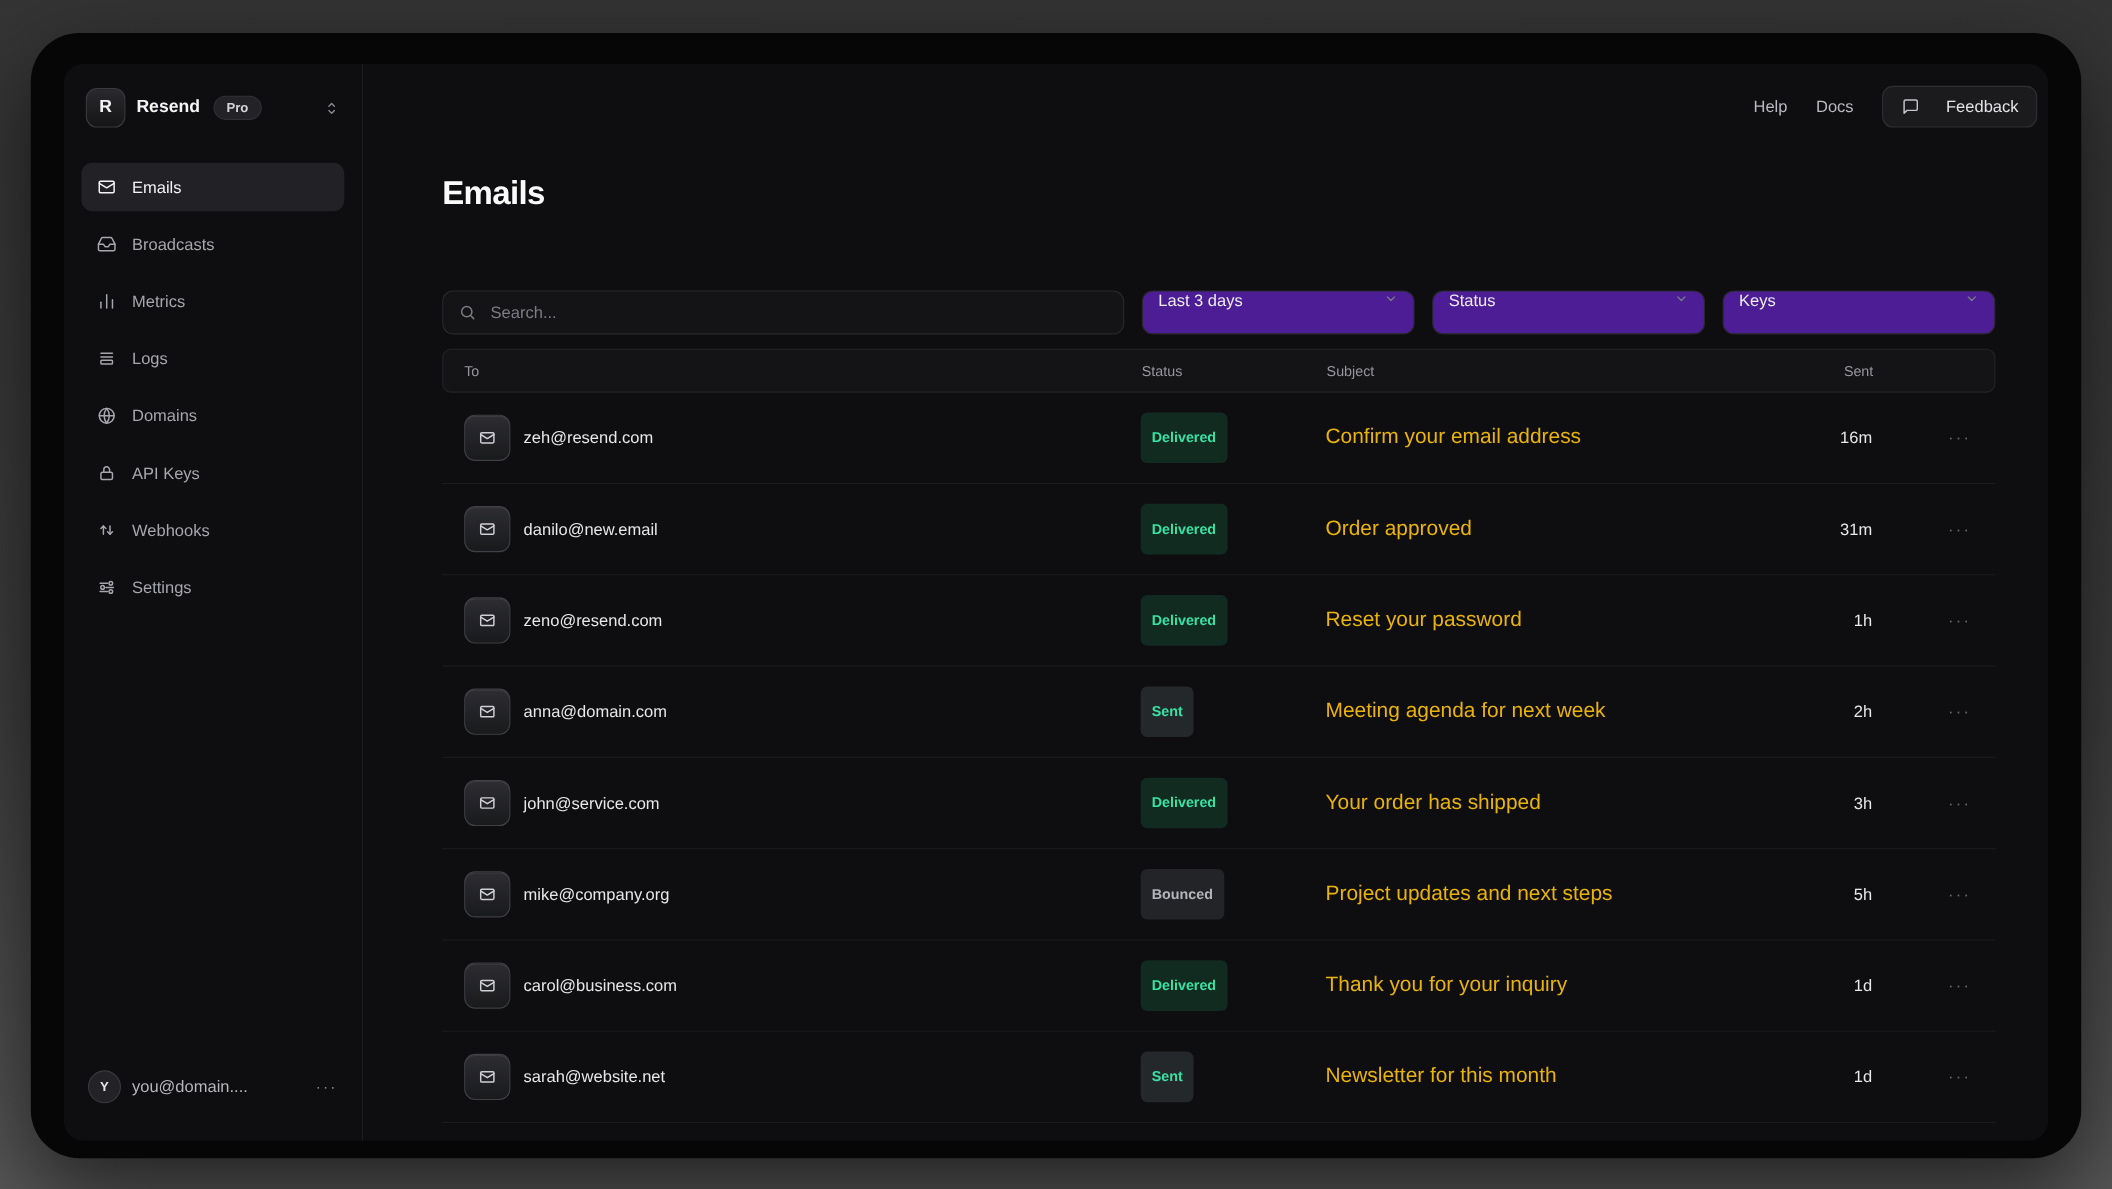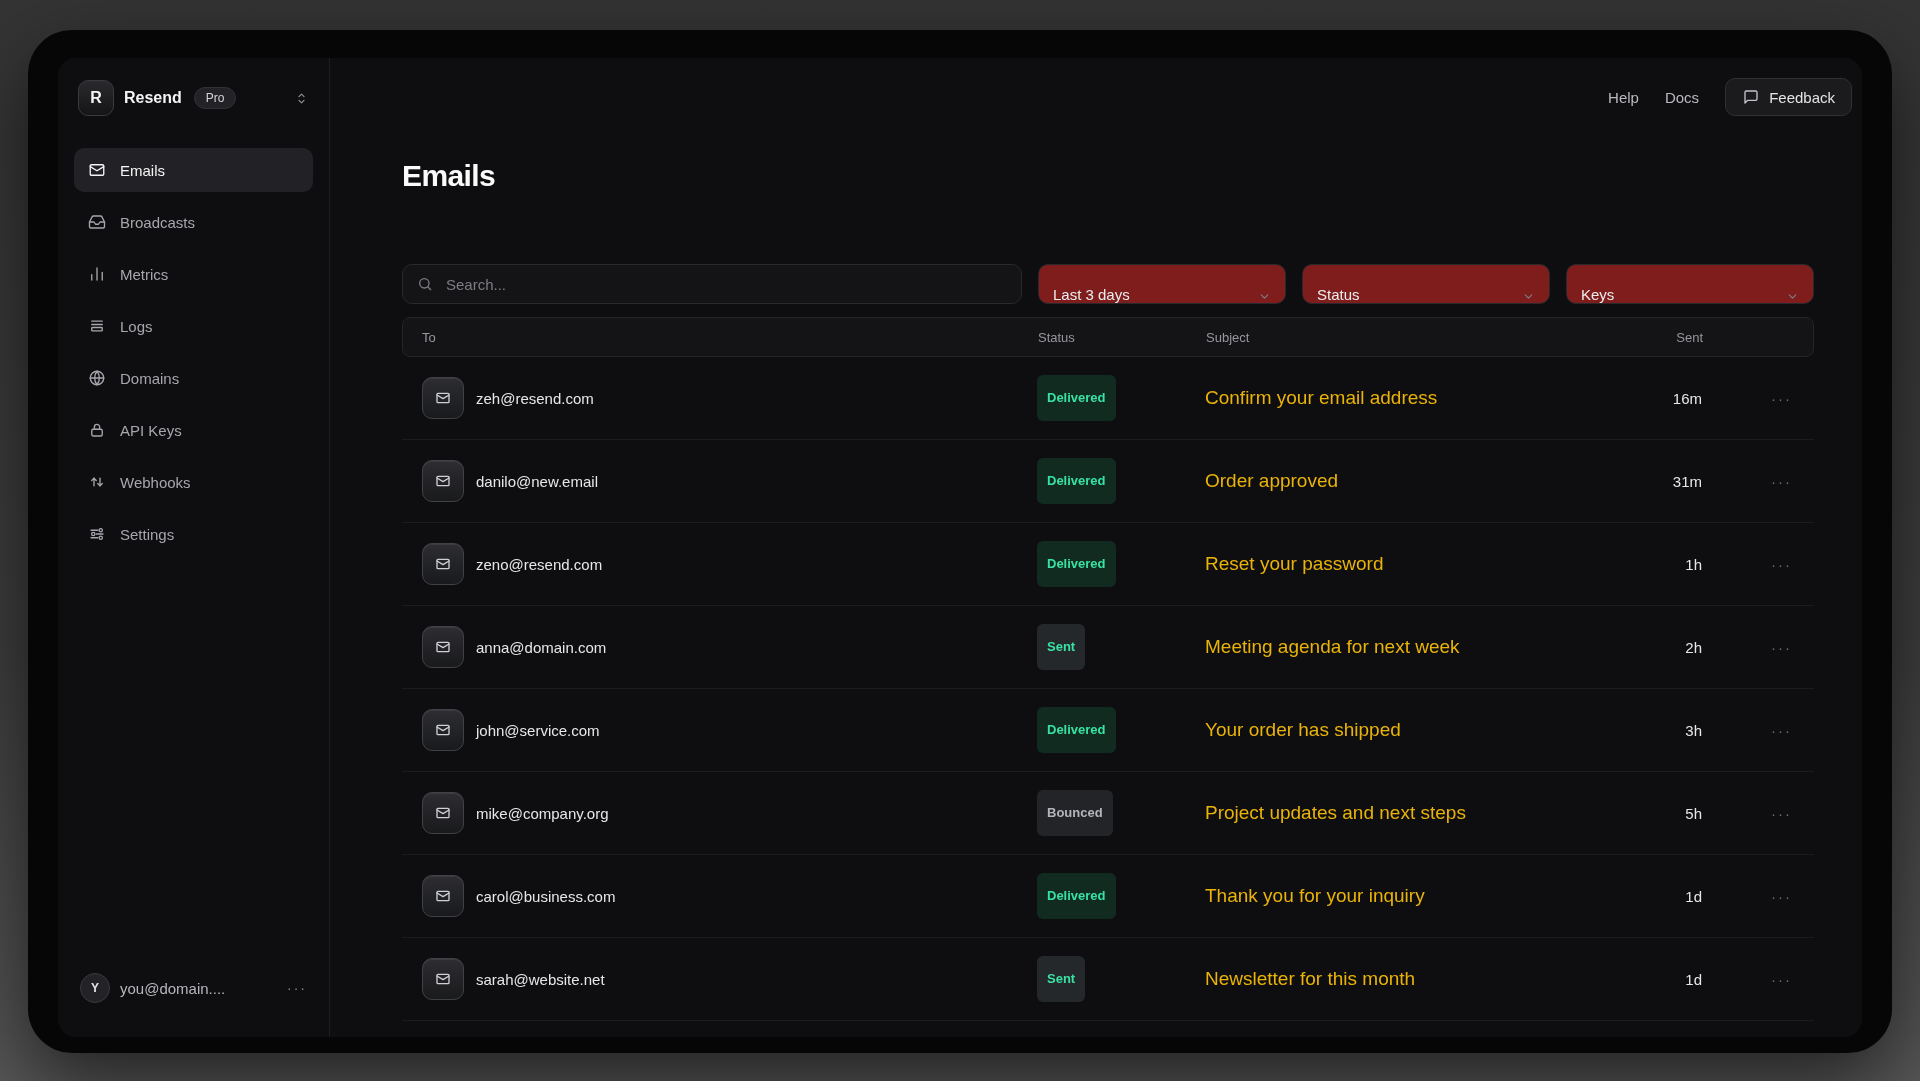--- a/index.html
+++ b/index.html
@@ -13,52 +13,52 @@
 
   
   .sidebar{width:272px;min-width:272px;border-right:1px solid #1d1d20;
     display:flex;flex-direction:column;padding:20px 16px 34px 16px;box-sizing:border-box;}
   .logo-row{display:flex;align-items:center;gap:10px;height:40px;padding:0 4px;}
   .logo-tile{width:34px;height:34px;border-radius:10px;flex:0 0 34px;
     background:linear-gradient(180deg,#2a2a2e,#151517);border:1px solid #3a3a3f;
     display:grid;place-items:center;color:#f4f4f5;font-size:16px;font-weight:800;}
   .brand-name{font-size:16px;font-weight:700;color:#f4f4f5;}
   .plan-pill{margin-left:2px;padding:3px 11px;border-radius:999px;background:#232327;
-    border:1px solid #303036;color:#d4d4d8;font-size:12px;font-weight:400;}
+    border:1px solid #303036;color:#d4d4d8;font-size:12px;font-weight:700;}
   .unfold{margin-left:auto;color:#8a8a90;display:grid;place-items:center;}
   .nav{margin-top:30px;display:flex;flex-direction:column;gap:8px;}
   .nav-item{height:44px;border-radius:10px;display:flex;align-items:center;gap:14px;
     padding:0 14px;color:#a6a6ad;font-size:15px;cursor:pointer;}
   .nav-item.active{background:#222226;color:#f4f4f5;}
   .nav-icon{display:grid;place-items:center;width:18px;height:18px;}
   .user-row{margin-top:auto;display:flex;align-items:center;gap:10px;padding:0 6px;}
   .avatar{width:28px;height:28px;border-radius:50%;background:#232327;border:1px solid #3a3a3f;
     display:grid;place-items:center;color:#e4e4e7;font-size:12px;font-weight:600;flex:0 0 28px;}
   .user-email{font-size:15px;color:#b6b6bc;white-space:nowrap;overflow:hidden;}
   .dots{margin-left:auto;color:#8a8a90;font-size:14px;letter-spacing:2px;cursor:pointer;}
 
   
   .main{flex:1;display:flex;flex-direction:column;padding:0 48px 0 72px;box-sizing:border-box;}
   .topbar{display:flex;justify-content:flex-end;align-items:center;gap:26px;
     margin-top:20px;margin-right:-38px;height:38px;}
   .top-link{font-size:15px;color:#b9b9bf;cursor:pointer;}
   .feedback-btn{height:38px;padding:0 16px;border-radius:10px;background:#1b1b1e;
-    border:1px solid #2f2f34;color:#e4e4e7;display:flex;align-items:center;gap:9px;
+    border:1px solid #2f2f34;color:#e4e4e7;display:flex;align-items:center;gap:23px;
     font-size:15px;cursor:pointer;}
   .feedback-btn .nav-icon{color:#c4c4ca;}
   .page-title{margin-top:42px;font-size:30px;font-weight:700;color:#fafafa;letter-spacing:-.02em;line-height:36px;}
   .controls{margin-top:50px;display:flex;gap:16px;}
   .search-box{width:620px;box-sizing:border-box;height:40px;border-radius:10px;
     border:1px solid #28282d;background:#141417;display:flex;align-items:center;gap:10px;
     padding:0 13px;color:#7c7c84;}
   .search-box input{flex:1;background:transparent;border:none;outline:none;color:#e4e4e7;
     font-size:15px;font-family:"Liberation Sans",sans-serif;}
   .search-box input::placeholder{color:#7c7c84;}
   .select{flex:1;height:40px;box-sizing:border-box;border-radius:10px;border:1px solid #28282d;
-    background:#7f1d1d;display:flex;align-items:flex-end;justify-content:space-between;
+    background:#4c1d95;display:flex;align-items:flex-start;justify-content:space-between;
     padding:0 14px;font-size:15px;color:#ececef;cursor:pointer;}
   .select .chev{color:#7c7c84;display:grid;place-items:center;}
 
   
   .table{margin-top:13px;}
   .thead{height:40px;box-sizing:border-box;display:grid;
     grid-template-columns:635px 168px 397px 100px auto;align-items:center;
     background:#141416;border:1px solid #242429;border-radius:8px;
     font-size:13px;color:#96969e;}
   .thead .h-to{padding-left:19px;}

